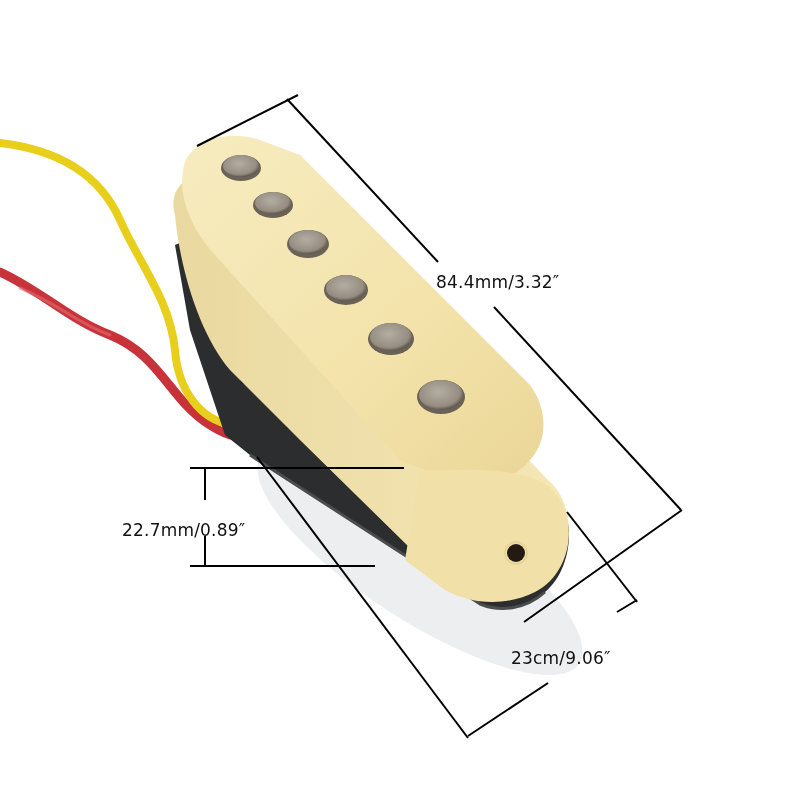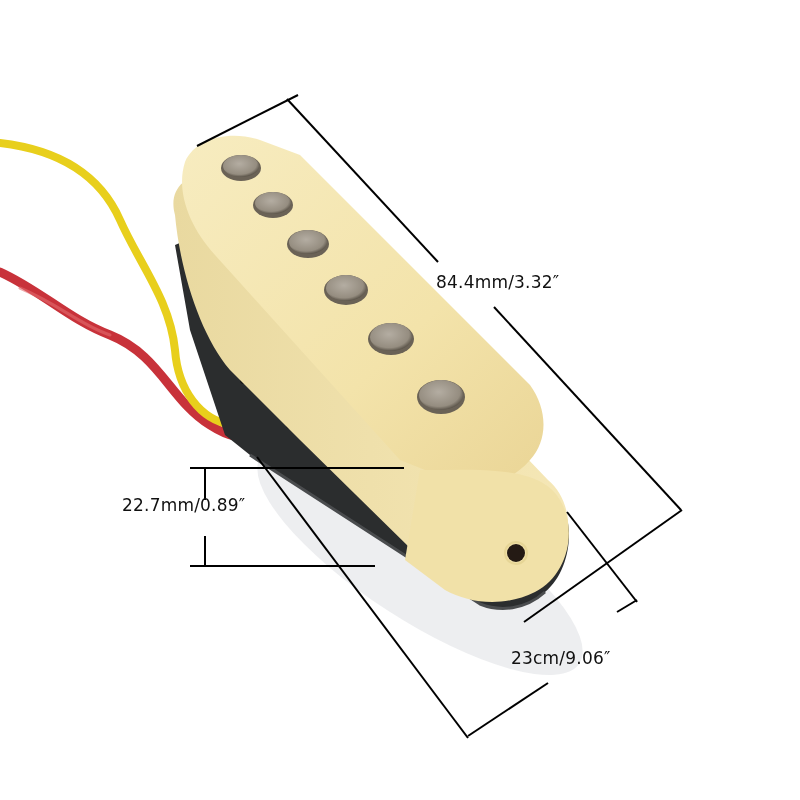--- a/index.html
+++ b/index.html
@@ -25,21 +25,21 @@
     .dim-label {
       position: absolute;
       font-family: "DejaVu Sans", sans-serif;
       font-size: 17px;
       color: #111111;
       white-space: nowrap;
       background: transparent;
       letter-spacing: 0.2px;
     }
     .dim-length { left: 436px; top: 272px; }
-    .dim-height { left: 122px; top: 495px; }
+    .dim-height { left: 122px; top: 520px; }
     .dim-width  { left: 511px; top: 648px; text-align: center; }
   </style>
 </head>
 <body>
 
 <div class="stage">
   <svg class="art" viewBox="0 0 800 800" xmlns="http://www.w3.org/2000/svg">
     <defs>
       <linearGradient id="coverGrad" x1="0" y1="0" x2="1" y2="1">
         <stop offset="0" stop-color="#F7ECC0"></stop>

